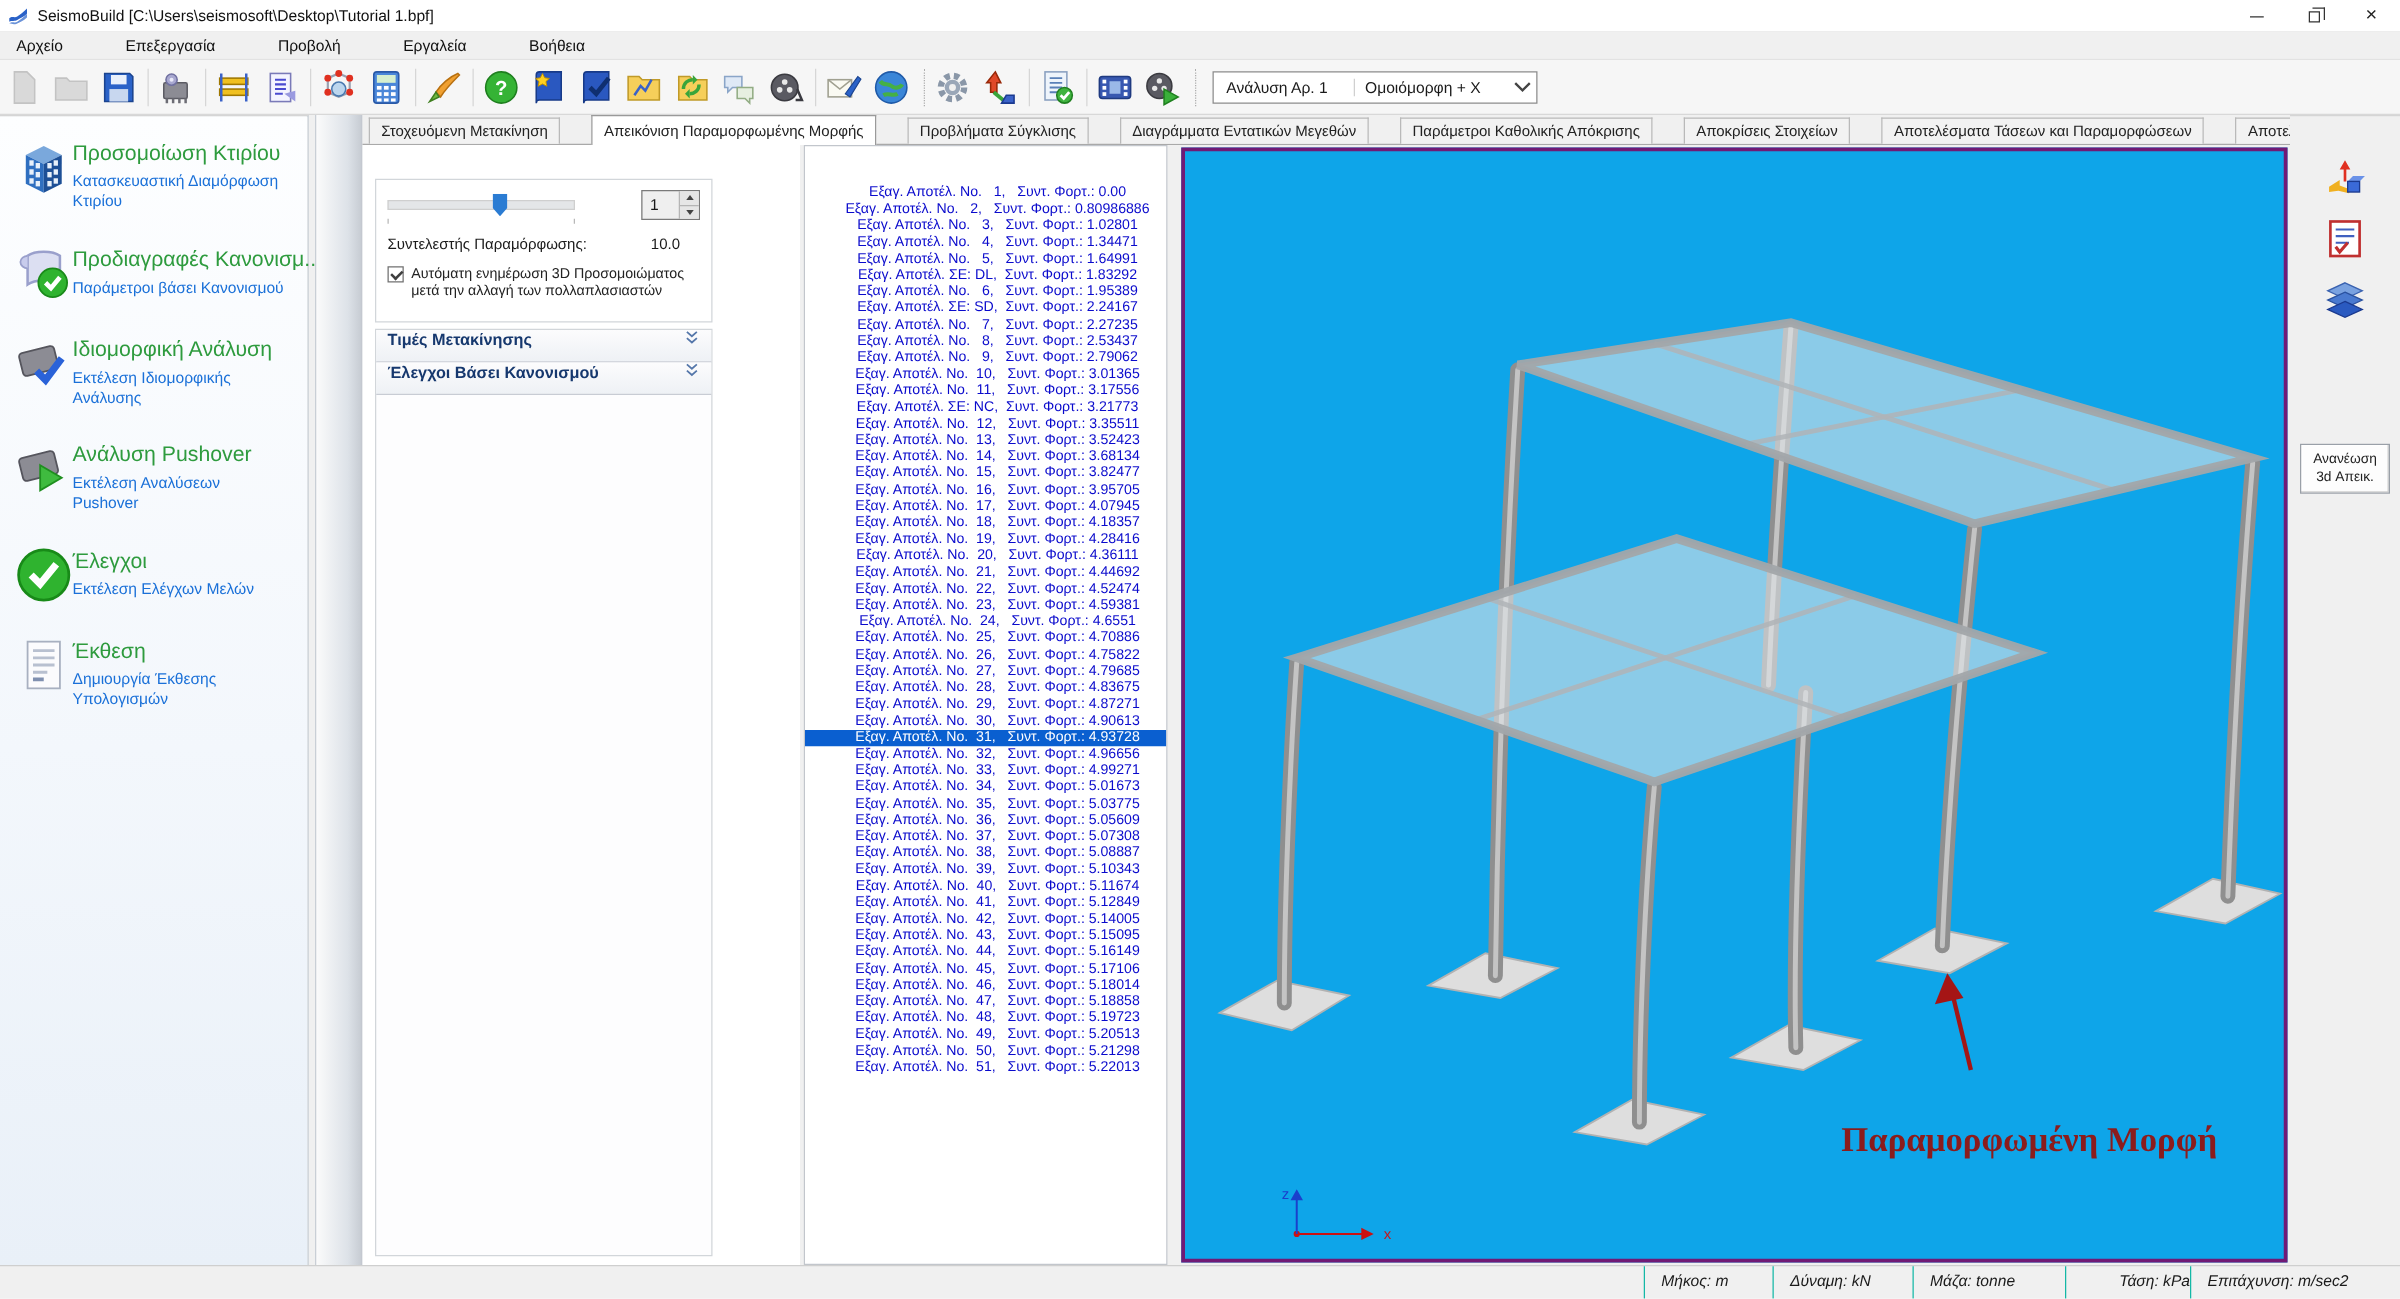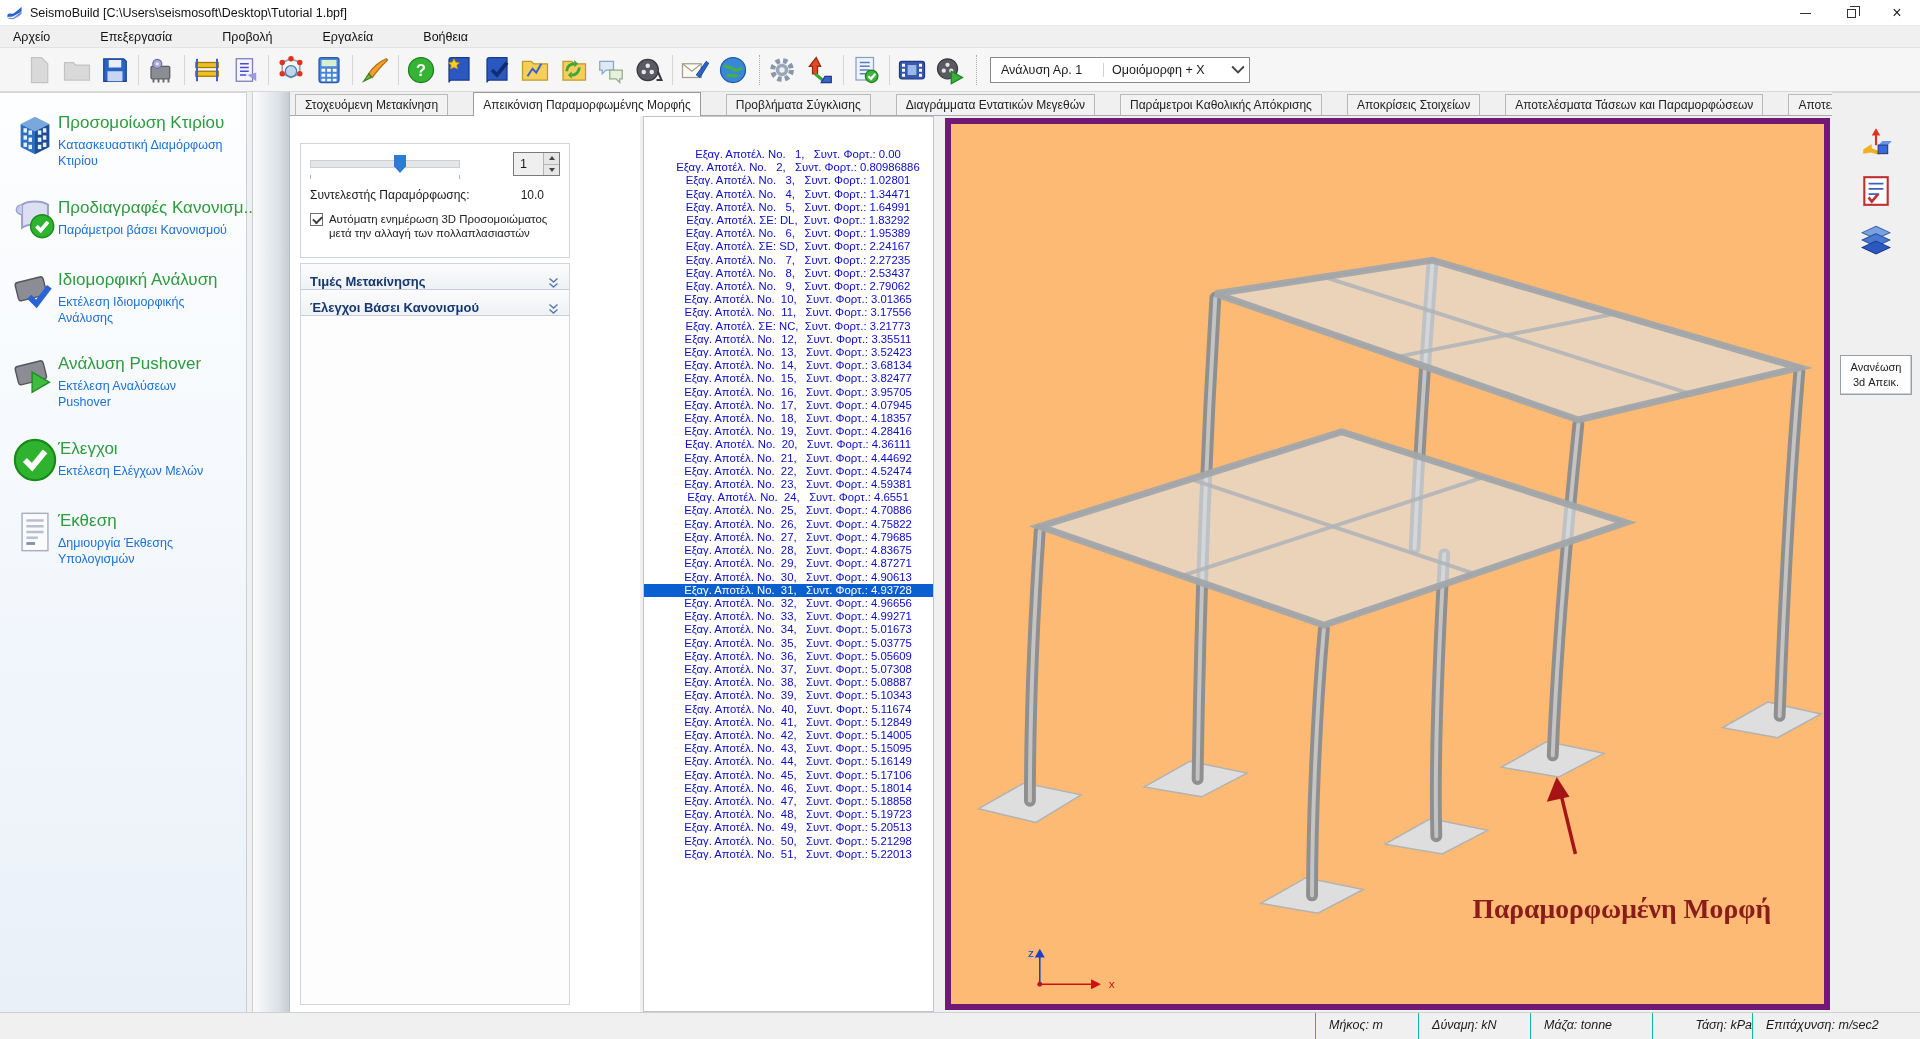--- a/index.html
+++ b/index.html
@@ -21,21 +21,21 @@
   .glyph-close { font-size:16px; line-height:16px; color:#222; }
 
   
   .menubar { position:absolute; left:0; top:26px; width:1920px; height:21px; background:#f0f0f0;
              display:flex; align-items:center; padding-left:4px;gap:32px; }
   .menu-item { font-size:12.5px; padding:2px 9px; color:#111; }
 
   
   .toolbar { position:absolute; left:0; top:47px; width:1920px; height:45px; background:#f6f6f6;
              border-top:1px solid #e2e2e2; border-bottom:1px solid #d8d8d8;
-             display:flex; align-items:center; padding-left:20px; }
+             display:flex; align-items:center; padding-left:0; }
   .tb-items { display:flex; align-items:center; height:100%; }
   .tbtn { width:38px; height:38px; display:flex; align-items:center; justify-content:center; border-radius:3px; }
   .tbtn .ic { width:30px; height:30px; }
   .tbtn.disabled { opacity:.55; filter:grayscale(1); }
   .tbtn.sep { width:9px; height:30px; border-right:1px solid #d6d6d6; margin:0 3px 0 -4px; border-radius:0; }
   .tbtn.sep.dotted { border-right:1px dotted #adadad; width:12px; }
   .combo { margin-left:10px; height:26px; background:#fff; border:1px solid #8a8a8a;
            display:flex; align-items:center; font-size:12.5px; }
   .combo .c1 { padding:0 10px; width:112px; }
   .combo .c2 { padding:0 8px; width:128px; border-left:1px solid #d0d0d0; }
@@ -85,34 +85,34 @@
   .tri-up { width:0; height:0; border-left:3.5px solid transparent; border-right:3.5px solid transparent; border-bottom:4.5px solid #444; }
   .tri-dn { width:0; height:0; border-left:3.5px solid transparent; border-right:3.5px solid transparent; border-top:4.5px solid #444; }
   .def-row { display:flex; margin-top:12px; font-size:12px; }
   .def-val { margin-left:auto; margin-right:16px; }
   .chk-row { display:flex; margin-top:10px; }
   .checkbox { width:13px; height:13px; border:1px solid #707070; background:#fff; position:relative; flex:0 0 13px; margin-top:1px; }
   .checkbox::after { content:""; position:absolute; left:2px; top:2px; width:7px; height:4px;
                      border-left:2px solid #3f3f3f; border-bottom:2px solid #3f3f3f; transform:rotate(-45deg); }
   .chk-label { font-size:11.4px; margin-left:6px; line-height:1.25; color:#222; }
   .box2 { position:absolute; left:10px; top:147px; width:270px; height:742px; background:#fdfdfe; }
-  .section-hdr { height:26px; display:flex; align-items:flex-end; padding:0 9px;
+  .section-hdr { height:26px; display:flex; align-items:flex-start; padding:0 9px;
                  background:linear-gradient(180deg,#fcfcfd,#eef1f5); border-bottom:1px solid #c8ccd4; }
   .section-hdr .s-label { font-size:13px; font-weight:bold; color:#16386e; }
   .section-hdr .chevs { margin-left:auto; width:13px; height:12px; }
 
   
   .list-panel { position:absolute; left:643px; top:116px; width:291px; height:896px; background:#ffffff;
                 border:1px solid #c2c6cc; padding-top:31px; overflow:hidden; }
   .lrow { font-size:11.3px; line-height:13.2px; color:#0a0acc; white-space:pre; padding-left:19px;text-align:center; }
   .lrow.selected { background:#0a5fd0; color:#ffffff; }
 
   
-  .viewport { position:absolute; left:945px; top:118px; width:885px; height:892px; background:#fdba74;
-              border:6px solid #701a75; }
+  .viewport { position:absolute; left:945px; top:118px; width:885px; height:892px; background:#0ea5e9;
+              border:3px solid #701a75; }
   .scene { width:100%; height:100%; display:block; }
 
   
   .right-strip { position:absolute; left:1832px; top:92px; width:88px; height:920px; background:#f0f0f0; border-top:1px solid #d5d5d5; }
   .rs-btn { width:40px; height:40px; margin:8px auto 8px; display:flex; align-items:center; justify-content:center; }
   .rs-btn svg { width:34px; height:34px; }
   .rs-btn:first-child { margin-top:30px; }
   .refresh-btn { margin:96px auto 0; width:72px; border:1px solid #9aa0a8; background:#fdfdfd;
                  box-shadow:inset -1px -1px 0 #cfcfcf, inset 1px 1px 0 #ffffff;
                  font-size:11px; text-align:center; padding:4px 2px; color:#222; }

